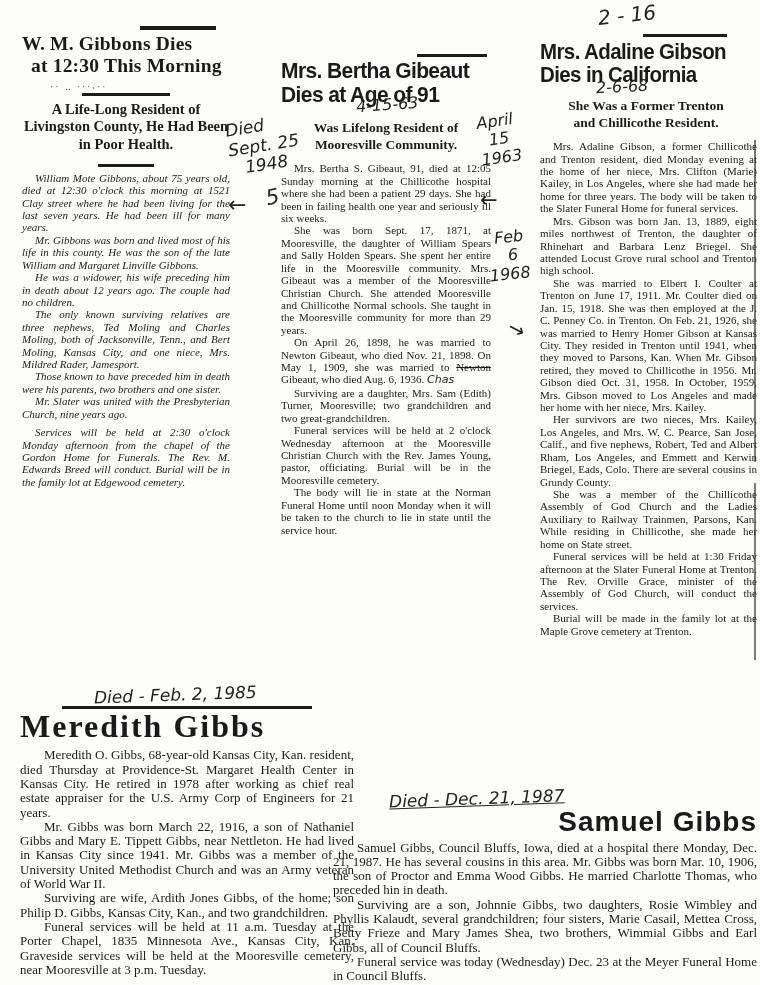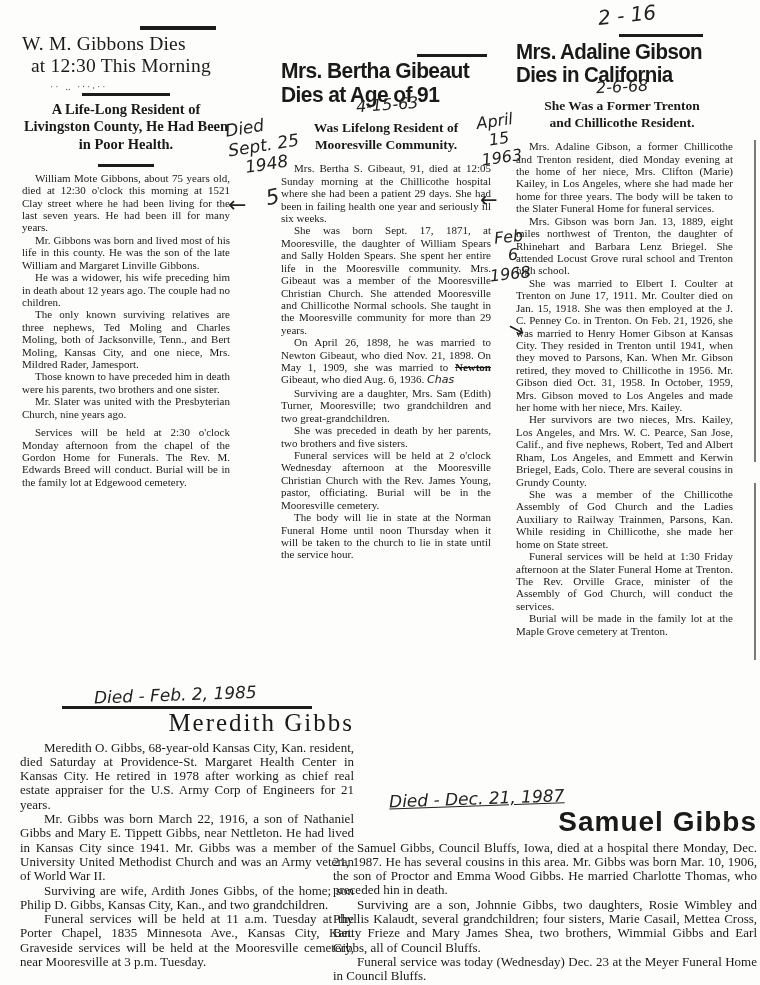--- a/index.html
+++ b/index.html
@@ -4,62 +4,62 @@
 <style>
   html,body{margin:0;padding:0;}
   body{
     width:760px;height:985px;position:relative;overflow:hidden;
     background:#fdfdfb;
     font-family:"Liberation Serif",serif;
     color:#1a1a1a;
   }
   .clip{position:absolute;}
   
-  .hl-serif{font-family:"Liberation Serif",serif;font-weight:normal;line-height:1.12;letter-spacing:0.2px;}
+  .hl-serif{font-family:"Liberation Serif",serif;font-weight:bold;line-height:1.12;letter-spacing:0.2px;}
   .hl-sans{font-family:"Liberation Sans",sans-serif;font-weight:bold;line-height:1.08;letter-spacing:-0.6px;transform:scaleY(1.05);transform-origin:top left;}
   .subhead{font-family:"Liberation Serif",serif;font-weight:bold;text-align:center;line-height:1.22;}
   
   .body-col p{
     font-family:"Liberation Serif",serif;
     text-align:justify;text-indent:13px;
     margin:0;padding:0;
   }
   .col-sm p{font-size:11px;line-height:1.13;}
   .col-lg p{font-size:13px;line-height:1.1;text-indent:24px;}
   
   .rule{background:#1c1c1c;height:3px;}
   .rule-center{margin:5px auto;}
   .rule-right{margin-left:auto;}
   
   .hand{
     font-family:"DejaVu Sans",sans-serif;font-style:italic;
     color:#222;line-height:1.15;white-space:nowrap;
   }
   .hand-line{display:block;}
-  .strike{text-decoration:line-through;font-weight:bold;}
+  .strike{text-decoration:line-through;}
   .hand-inline{font-family:"DejaVu Sans",sans-serif;font-style:italic;font-size:11px;}
   .smudge{color:#555;font-size:10px;letter-spacing:2px;overflow:hidden;white-space:nowrap;}
   .vline{position:absolute;width:2px;background:linear-gradient(#333 0 62%,transparent 62% 66%,#333 66% 100%);opacity:.65;}
 </style>
 </head>
 <body>
 
 <div class="clip hand" style="left:598px;top:4px;font-size:20px;transform:rotate(-6deg);">2 - 16</div>
 
 <div class="clip" style="left:22px;top:26px;width:208px;">
   <div class="rule rule-right" style="width:76px;margin-right:14px;height:4px;"></div>
   <div class="hl-serif" style="font-size:19.5px;margin-top:3px;">
     <span class="hand-line">W. M. Gibbons Dies</span>
     <span class="hand-line" style="padding-left:9px;">at 12:30 This Morning</span>
   </div>
   <div class="smudge" style="margin:2px 0 0 28px;">·· ‥ ·⸱·⸳··</div>
   <div class="rule rule-center" style="width:88px;margin-top:0;"></div>
   <div class="subhead" style="font-size:14.5px;margin-top:4px;">A Life-Long Resident of Livingston County, He Had Been in Poor Health.</div>
   <div class="rule rule-center" style="width:56px;margin-top:10px;"></div>
-  <div class="body-col col-sm" style="margin-top:3px;">
+  <div class="body-col col-sm" style="margin-top:3px;font-style:italic;">
     <p>William Mote Gibbons, about 75 years old, died at 12:30 o'clock this morning at 1521 Clay street where he had been living for the last seven years. He had been ill for many years.</p>
     <p>Mr. Gibbons was born and lived most of his life in this county. He was the son of the late William and Margaret Linville Gibbons.</p>
     <p>He was a widower, his wife preceding him in death about 12 years ago. The couple had no children.</p>
     <p>The only known surviving relatives are three nephews, Ted Moling and Charles Moling, both of Jacksonville, Tenn., and Bert Moling, Kansas City, and one niece, Mrs. Mildred Rader, Jamesport.</p>
     <p>Those known to have preceded him in death were his parents, two brothers and one sister.</p>
     <p>Mr. Slater was united with the Presbyterian Church, nine years ago.</p>
     <p style="margin-top:6px;">Services will be held at 2:30 o'clock Monday afternoon from the chapel of the Gordon Home for Funerals. The Rev. M. Edwards Breed will conduct. Burial will be in the family lot at Edgewood cemetery.</p>
   </div>
 </div>
 
@@ -77,23 +77,22 @@
     <span class="hand-line">Dies at Age of 91</span>
   </div>
   <div class="subhead" style="font-size:13.5px;margin-top:16px;width:190px;margin-left:10px;">Was Lifelong Resident of Mooresville Community.</div>
   <div class="body-col col-sm" style="margin-top:9px;">
     <p>Mrs. Bertha S. Gibeaut, 91, died at 12:05 Sunday morning at the Chillicothe hospital where she had been a patient 29 days. She had been in failing health one year and seriously ill six weeks.</p>
     <p>She was born Sept. 17, 1871, at Mooresville, the daughter of William Spears and Sally Holden Spears. She spent her entire life in the Mooresville community. Mrs. Gibeaut was a member of the Mooresville Christian Church. She attended Mooresville and Chillicothe Normal schools. She taught in the Mooresville community for more than 29 years.</p>
     <p>
       <span>On April 26, 1898, he was married to Newton Gibeaut, who died Nov. 21, 1898. On May 1, 1909, she was married to </span><span class="strike">Newton</span><span> Gibeaut, who died Aug. 6, 1936.</span> <span class="hand-inline">Chas</span>
     </p>
     <p>Surviving are a daughter, Mrs. Sam (Edith) Turner, Mooresville; two grandchildren and two great-grandchildren.</p>
-    <p>She was preceded in death by her parents, two brothers and five sisters.</p>
     <p>Funeral services will be held at 2 o'clock Wednesday afternoon at the Mooresville Christian Church with the Rev. James Young, pastor, officiating. Burial will be in the Mooresville cemetery.</p>
-    <p>The body will lie in state at the Norman Funeral Home until noon Thursday when it will be taken to the church to lie in state until the service hour.</p>
+    <p>The body will lie in state at the Norman Funeral Home until noon Monday when it will be taken to the church to lie in state until the service hour.</p>
   </div>
 </div>
 
 <div class="clip hand" style="left:356px;top:96px;font-size:16px;transform:rotate(-4deg);">4-15-63</div>
 
 <div class="clip hand" style="left:266px;top:185px;font-size:21px;transform:rotate(-12deg);">5</div>
 
 <div class="clip hand" style="left:479px;top:112px;font-size:16px;transform:rotate(-8deg);">
   <span class="hand-line">April</span>
   <span class="hand-line" style="padding-left:10px;">15</span>
@@ -101,21 +100,21 @@
 </div>
 <div class="clip hand" style="left:480px;top:188px;font-size:21px;">←</div>
 
 <div class="clip hand" style="left:496px;top:228px;font-size:16px;transform:rotate(-6deg);">
   <span class="hand-line">Feb</span>
   <span class="hand-line" style="padding-left:12px;">6</span>
   <span class="hand-line" style="margin-left:-8px;">1968</span>
 </div>
 <div class="clip hand" style="left:508px;top:318px;font-size:20px;transform:rotate(28deg);">→</div>
 
-<div class="clip" style="left:516px;top:34px;width:217px;">
+<div class="clip" style="left:540px;top:34px;width:217px;">
   <div class="rule rule-right" style="width:84px;margin-right:30px;height:3px;"></div>
   <div class="hl-sans" style="font-size:20.5px;margin-top:3px;">
     <span class="hand-line">Mrs. Adaline Gibson</span>
     <span class="hand-line">Dies in California</span>
   </div>
   <div class="subhead" style="font-size:13.5px;margin-top:14px;width:180px;margin-left:16px;">She Was a Former Trenton and Chillicothe Resident.</div>
   <div class="body-col col-sm" style="margin-top:9px;">
     <p>Mrs. Adaline Gibson, a former Chillicothe and Trenton resident, died Monday evening at the home of her niece, Mrs. Clifton (Marie) Kailey, in Los Angeles, where she had made her home for three years. The body will be taken to the Slater Funeral Home for funeral services.</p>
     <p>Mrs. Gibson was born Jan. 13, 1889, eight miles northwest of Trenton, the daughter of Rhinehart and Barbara Lenz Briegel. She attended Locust Grove rural school and Trenton high school.</p>
     <p>She was married to Elbert I. Coulter at Trenton on June 17, 1911. Mr. Coulter died on Jan. 15, 1918. She was then employed at the J. C. Penney Co. in Trenton. On Feb. 21, 1926, she was married to Henry Homer Gibson at Kansas City. They resided in Trenton until 1941, when they moved to Parsons, Kan. When Mr. Gibson retired, they moved to Chillicothe in 1956. Mr. Gibson died Oct. 31, 1958. In October, 1959, Mrs. Gibson moved to Los Angeles and made her home with her niece, Mrs. Kailey.</p>
@@ -126,23 +125,23 @@
   </div>
 </div>
 
 <div class="clip hand" style="left:596px;top:78px;font-size:16px;transform:rotate(-3deg);">2-6-68</div>
 
 <div class="vline" style="left:754px;top:140px;height:520px;"></div>
 
 <div class="clip" style="left:20px;top:684px;width:334px;">
   <div class="hand" style="font-size:17px;margin-left:74px;transform:rotate(-2deg);">Died - Feb. 2, 1985</div>
   <div class="rule rule-center" style="width:250px;height:3px;margin-top:2px;margin-bottom:0;"></div>
-  <div class="hl-serif" style="font-size:25px;text-align:right;letter-spacing:2px;">Meredith Gibbs</div>
+  <div class="hl-serif" style="font-size:32px;text-align:left;letter-spacing:2px;">Meredith Gibbs</div>
   <div class="body-col col-lg" style="margin-top:4px;">
-    <p>Meredith O. Gibbs, 68-year-old Kansas City, Kan. resident, died Saturday at Providence-St. Margaret Health Center in Kansas City. He retired in 1978 after working as chief real estate appraiser for the U.S. Army Corp of Engineers for 21 years.</p>
+    <p>Meredith O. Gibbs, 68-year-old Kansas City, Kan. resident, died Thursday at Providence-St. Margaret Health Center in Kansas City. He retired in 1978 after working as chief real estate appraiser for the U.S. Army Corp of Engineers for 21 years.</p>
     <p>Mr. Gibbs was born March 22, 1916, a son of Nathaniel Gibbs and Mary E. Tippett Gibbs, near Nettleton. He had lived in Kansas City since 1941. Mr. Gibbs was a member of the University United Methodist Church and was an Army veteran of World War II.</p>
     <p>Surviving are wife, Ardith Jones Gibbs, of the home; son Philip D. Gibbs, Kansas City, Kan., and two grandchildren.</p>
     <p>Funeral services will be held at 11 a.m. Tuesday at the Porter Chapel, 1835 Minnesota Ave., Kansas City, Kan. Graveside services will be held at the Mooresville cemetery, near Mooresville at 3 p.m. Tuesday.</p>
   </div>
 </div>
 
 <div class="clip" style="left:333px;top:786px;width:424px;">
   <div class="hand" style="font-size:17px;margin-left:56px;transform:rotate(-2deg);text-decoration:underline;">Died - Dec. 21, 1987</div>
   <div style="font-family:'Liberation Sans',sans-serif;font-weight:bold;font-size:28px;text-align:right;letter-spacing:1px;margin-top:0;">Samuel Gibbs</div>
   <div class="body-col col-lg" style="margin-top:3px;">

